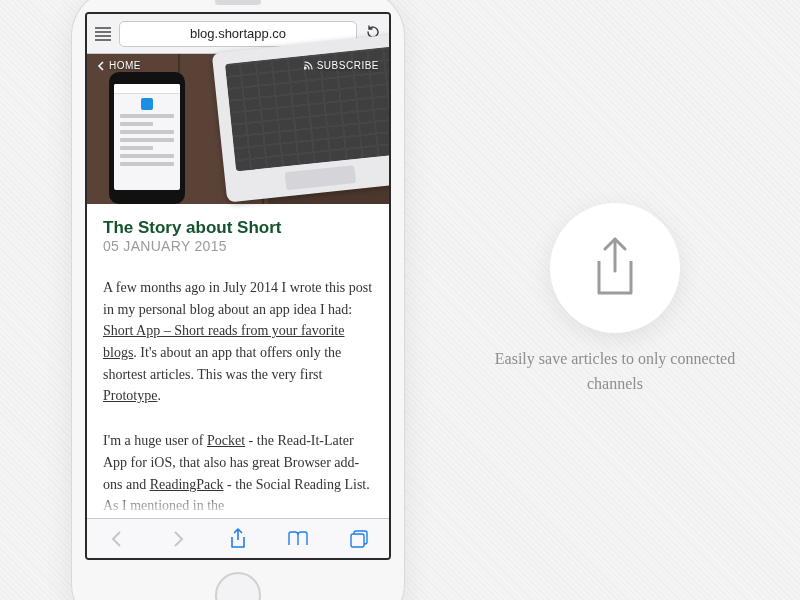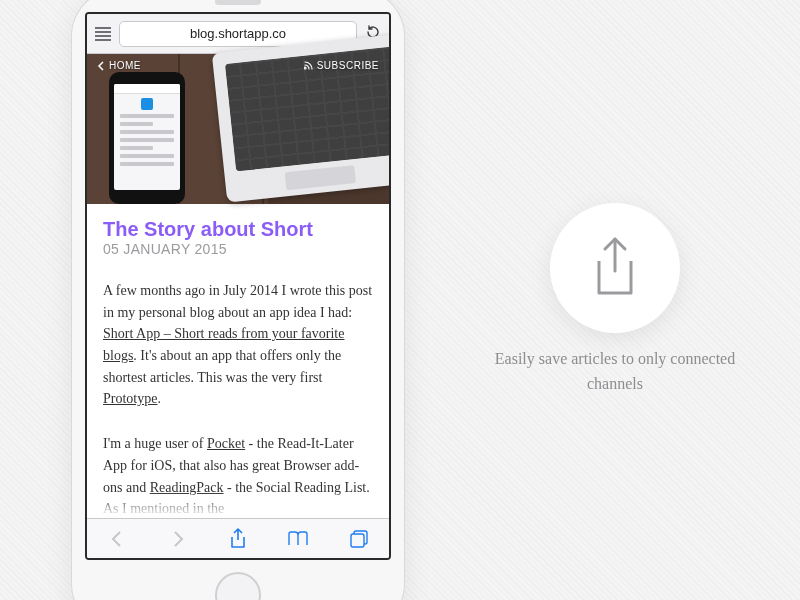--- a/index.html
+++ b/index.html
@@ -62,21 +62,21 @@
     background:repeating-linear-gradient(0deg,#222 0 10px,#2a2a2a 10px 12px),
     repeating-linear-gradient(90deg,#222 0 14px,#2a2a2a 14px 16px);
     background-blend-mode:lighten; border-radius:4px; opacity:.85;}
   .laptop .track{position:absolute;left:60px;bottom:6px;width:70px;height:18px;background:#d5d5d9;border-radius:3px;}
   .hero-nav{position:absolute;top:6px;left:0;right:0;display:flex;justify-content:space-between;
     padding:0 10px;color:#fff;font-size:10px;letter-spacing:.5px;font-weight:500;
     text-shadow:0 1px 2px rgba(0,0,0,.5);}
   .hero-nav .hn{display:flex;align-items:center;gap:4px;}
   
   .article{padding:14px 16px 0;flex:1;font-family:Georgia,'Times New Roman',serif;color:#333;overflow:hidden;}
-  .article h1{font-family:-apple-system,"Helvetica Neue",Arial,sans-serif;font-weight:700;font-size:20px;color:#8b5cf6;}
+  .article h1{font-family:-apple-system,"Helvetica Neue",Arial,sans-serif;font-weight:700;font-size:17px;color:#14532d;}
   .article .date{font-size:14px;color:#9b9b9f;letter-spacing:.3px;margin-top:0;font-family:-apple-system,Arial,sans-serif;}
   .article p{font-size:14px;line-height:1.55;margin-top:23px;}
   .article a{color:#333;text-decoration:underline;}
   
   .toolbar{height:40px;border-top:1px solid #c9c8cc;background:#f8f7f9;
     display:flex;align-items:center;justify-content:space-around;position:relative;z-index:2;}
   .toolbar .tb{color:#1e7df0;display:flex;align-items:center;justify-content:center;width:30px;height:30px;}
   .toolbar .tb.disabled{color:#c6c6cb;}
   .fadeout{position:absolute;left:0;right:0;bottom:40px;height:26px;
     background:linear-gradient(180deg,rgba(255,255,255,0),#fff);pointer-events:none;z-index:1;}

